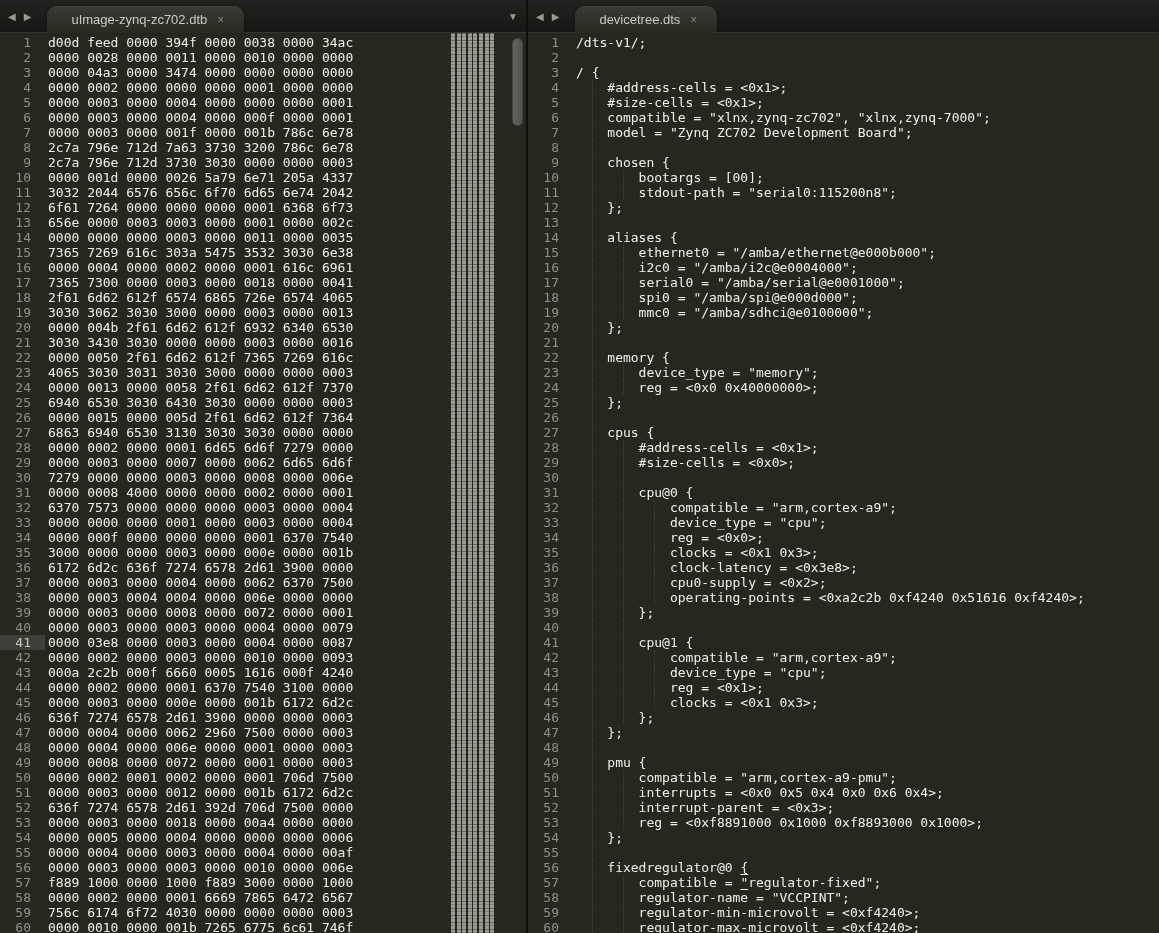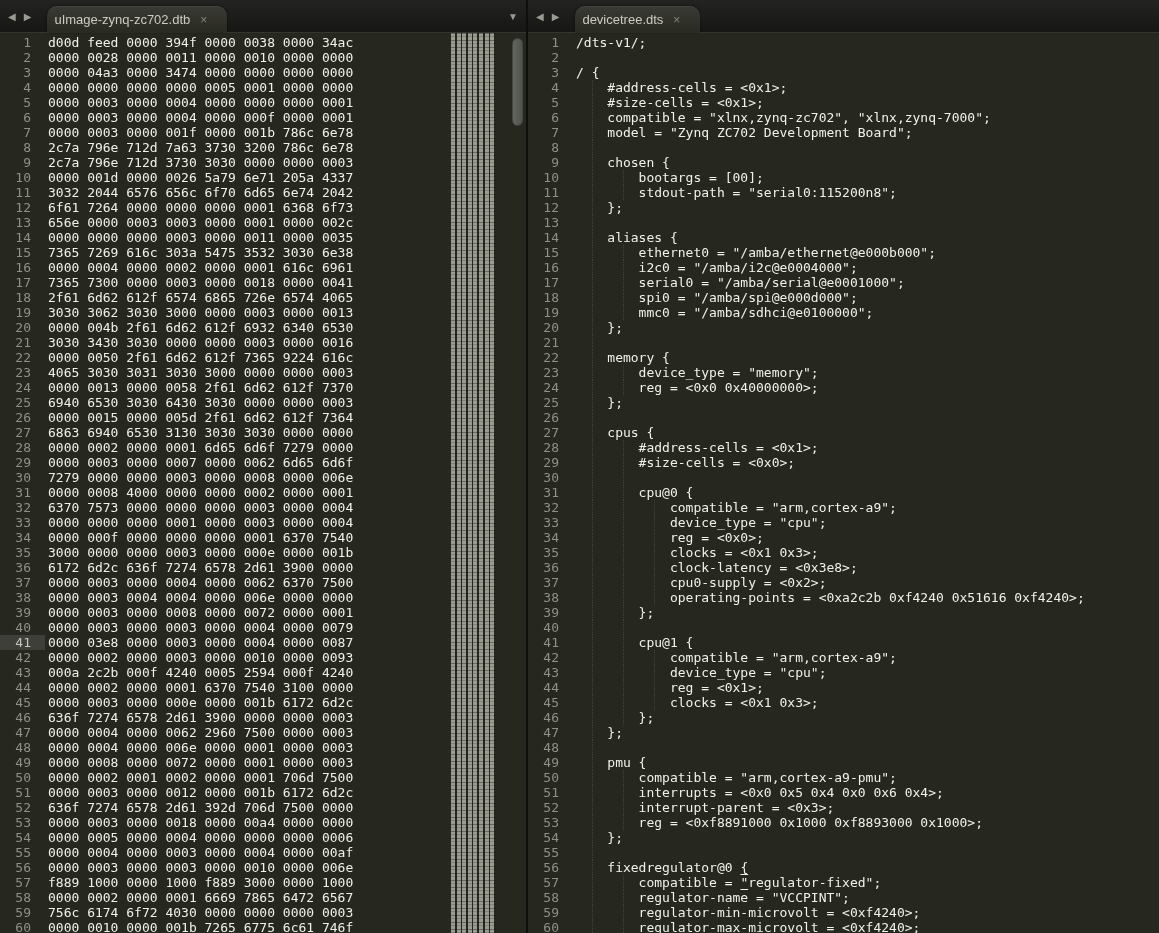--- a/index.html
+++ b/index.html
@@ -17,21 +17,21 @@
     border-bottom:1px solid #343530;
     display:flex;align-items:flex-end;position:relative;
   }
   .nav-arrows{
     display:flex;align-items:center;gap:8px;height:100%;
     padding:0 6px 0 8px;color:#9a9a93;font-size:10px;align-self:stretch;
   }
   .nav-arrows span{cursor:default;}
   .tab{
     position:relative;height:26px;margin-left:10px;
-    padding:0 20px 0 7px;display:flex;align-items:center;gap:10px;
+    padding:0 20px 0 24px;display:flex;align-items:center;gap:10px;
     background:linear-gradient(#3a3a34,#292a22);
     border-radius:10px 10px 0 0;
     box-shadow:inset 0 1px 0 rgba(255,255,255,0.05), 0 0 3px rgba(0,0,0,0.5);
   }
   .tab-label{color:#cbcbc4;font-size:13px;white-space:nowrap;}
   .tab-close{color:#83837d;font-size:12px;line-height:1;margin-top:1px;}
   .tab-overflow{
     position:absolute;right:8px;top:0;height:32px;display:flex;align-items:center;
     color:#9a9a93;font-size:10px;
   }
@@ -84,60 +84,60 @@
       </div>
       <div class="tab-overflow">
         <span>▼</span>
       </div>
     </div>
     <div class="editor">
       <div class="code" id="left-code">
           <div class="line"><span class="ln">1</span><span class="txt">d00d feed 0000 394f 0000 0038 0000 34ac</span></div>
           <div class="line"><span class="ln">2</span><span class="txt">0000 0028 0000 0011 0000 0010 0000 0000</span></div>
           <div class="line"><span class="ln">3</span><span class="txt">0000 04a3 0000 3474 0000 0000 0000 0000</span></div>
-          <div class="line"><span class="ln">4</span><span class="txt">0000 0000 0000 0000 0005 0001 0000 0000</span></div>
+          <div class="line"><span class="ln">4</span><span class="txt">0000 0002 0000 0000 0000 0001 0000 0000</span></div>
           <div class="line"><span class="ln">5</span><span class="txt">0000 0003 0000 0004 0000 0000 0000 0001</span></div>
           <div class="line"><span class="ln">6</span><span class="txt">0000 0003 0000 0004 0000 000f 0000 0001</span></div>
           <div class="line"><span class="ln">7</span><span class="txt">0000 0003 0000 001f 0000 001b 786c 6e78</span></div>
           <div class="line"><span class="ln">8</span><span class="txt">2c7a 796e 712d 7a63 3730 3200 786c 6e78</span></div>
           <div class="line"><span class="ln">9</span><span class="txt">2c7a 796e 712d 3730 3030 0000 0000 0003</span></div>
           <div class="line"><span class="ln">10</span><span class="txt">0000 001d 0000 0026 5a79 6e71 205a 4337</span></div>
           <div class="line"><span class="ln">11</span><span class="txt">3032 2044 6576 656c 6f70 6d65 6e74 2042</span></div>
           <div class="line"><span class="ln">12</span><span class="txt">6f61 7264 0000 0000 0000 0001 6368 6f73</span></div>
           <div class="line"><span class="ln">13</span><span class="txt">656e 0000 0003 0003 0000 0001 0000 002c</span></div>
           <div class="line"><span class="ln">14</span><span class="txt">0000 0000 0000 0003 0000 0011 0000 0035</span></div>
           <div class="line"><span class="ln">15</span><span class="txt">7365 7269 616c 303a 5475 3532 3030 6e38</span></div>
           <div class="line"><span class="ln">16</span><span class="txt">0000 0004 0000 0002 0000 0001 616c 6961</span></div>
           <div class="line"><span class="ln">17</span><span class="txt">7365 7300 0000 0003 0000 0018 0000 0041</span></div>
           <div class="line"><span class="ln">18</span><span class="txt">2f61 6d62 612f 6574 6865 726e 6574 4065</span></div>
           <div class="line"><span class="ln">19</span><span class="txt">3030 3062 3030 3000 0000 0003 0000 0013</span></div>
           <div class="line"><span class="ln">20</span><span class="txt">0000 004b 2f61 6d62 612f 6932 6340 6530</span></div>
           <div class="line"><span class="ln">21</span><span class="txt">3030 3430 3030 0000 0000 0003 0000 0016</span></div>
-          <div class="line"><span class="ln">22</span><span class="txt">0000 0050 2f61 6d62 612f 7365 9224 616c</span></div>
+          <div class="line"><span class="ln">22</span><span class="txt">0000 0050 2f61 6d62 612f 7365 7269 616c</span></div>
           <div class="line"><span class="ln">23</span><span class="txt">4065 3030 3031 3030 3000 0000 0000 0003</span></div>
           <div class="line"><span class="ln">24</span><span class="txt">0000 0013 0000 0058 2f61 6d62 612f 7370</span></div>
           <div class="line"><span class="ln">25</span><span class="txt">6940 6530 3030 6430 3030 0000 0000 0003</span></div>
           <div class="line"><span class="ln">26</span><span class="txt">0000 0015 0000 005d 2f61 6d62 612f 7364</span></div>
           <div class="line"><span class="ln">27</span><span class="txt">6863 6940 6530 3130 3030 3030 0000 0000</span></div>
           <div class="line"><span class="ln">28</span><span class="txt">0000 0002 0000 0001 6d65 6d6f 7279 0000</span></div>
           <div class="line"><span class="ln">29</span><span class="txt">0000 0003 0000 0007 0000 0062 6d65 6d6f</span></div>
           <div class="line"><span class="ln">30</span><span class="txt">7279 0000 0000 0003 0000 0008 0000 006e</span></div>
           <div class="line"><span class="ln">31</span><span class="txt">0000 0008 4000 0000 0000 0002 0000 0001</span></div>
           <div class="line"><span class="ln">32</span><span class="txt">6370 7573 0000 0000 0000 0003 0000 0004</span></div>
           <div class="line"><span class="ln">33</span><span class="txt">0000 0000 0000 0001 0000 0003 0000 0004</span></div>
           <div class="line"><span class="ln">34</span><span class="txt">0000 000f 0000 0000 0000 0001 6370 7540</span></div>
           <div class="line"><span class="ln">35</span><span class="txt">3000 0000 0000 0003 0000 000e 0000 001b</span></div>
           <div class="line"><span class="ln">36</span><span class="txt">6172 6d2c 636f 7274 6578 2d61 3900 0000</span></div>
           <div class="line"><span class="ln">37</span><span class="txt">0000 0003 0000 0004 0000 0062 6370 7500</span></div>
           <div class="line"><span class="ln">38</span><span class="txt">0000 0003 0004 0004 0000 006e 0000 0000</span></div>
           <div class="line"><span class="ln">39</span><span class="txt">0000 0003 0000 0008 0000 0072 0000 0001</span></div>
           <div class="line"><span class="ln">40</span><span class="txt">0000 0003 0000 0003 0000 0004 0000 0079</span></div>
           <div class="line current"><span class="ln">41</span><span class="txt">0000 03e8 0000 0003 0000 0004 0000 0087</span></div>
           <div class="line"><span class="ln">42</span><span class="txt">0000 0002 0000 0003 0000 0010 0000 0093</span></div>
-          <div class="line"><span class="ln">43</span><span class="txt">000a 2c2b 000f 4240 0005 2594 000f 4240</span></div>
+          <div class="line"><span class="ln">43</span><span class="txt">000a 2c2b 000f 6660 0005 1616 000f 4240</span></div>
           <div class="line"><span class="ln">44</span><span class="txt">0000 0002 0000 0001 6370 7540 3100 0000</span></div>
           <div class="line"><span class="ln">45</span><span class="txt">0000 0003 0000 000e 0000 001b 6172 6d2c</span></div>
           <div class="line"><span class="ln">46</span><span class="txt">636f 7274 6578 2d61 3900 0000 0000 0003</span></div>
           <div class="line"><span class="ln">47</span><span class="txt">0000 0004 0000 0062 2960 7500 0000 0003</span></div>
           <div class="line"><span class="ln">48</span><span class="txt">0000 0004 0000 006e 0000 0001 0000 0003</span></div>
           <div class="line"><span class="ln">49</span><span class="txt">0000 0008 0000 0072 0000 0001 0000 0003</span></div>
           <div class="line"><span class="ln">50</span><span class="txt">0000 0002 0001 0002 0000 0001 706d 7500</span></div>
           <div class="line"><span class="ln">51</span><span class="txt">0000 0003 0000 0012 0000 001b 6172 6d2c</span></div>
           <div class="line"><span class="ln">52</span><span class="txt">636f 7274 6578 2d61 392d 706d 7500 0000</span></div>
           <div class="line"><span class="ln">53</span><span class="txt">0000 0003 0000 0018 0000 00a4 0000 0000</span></div>

